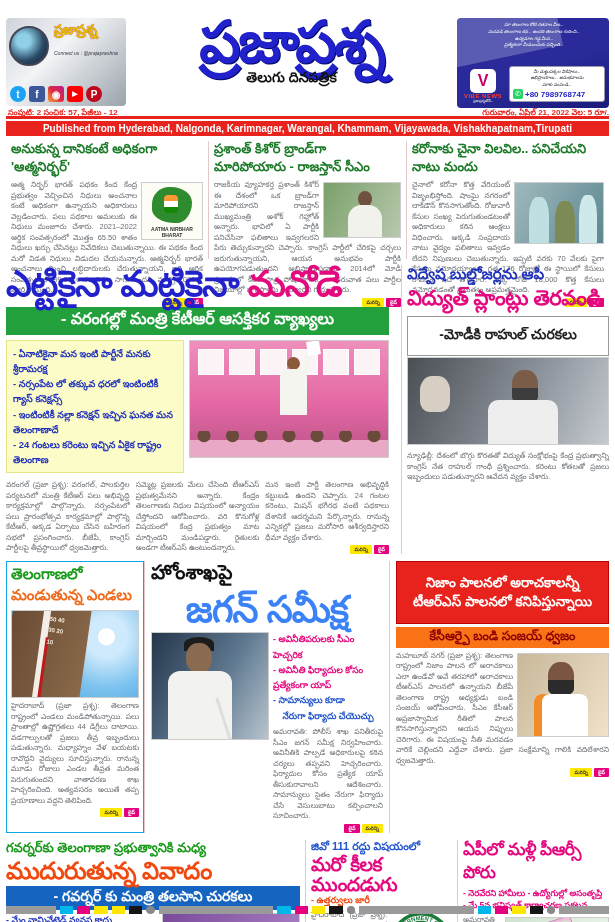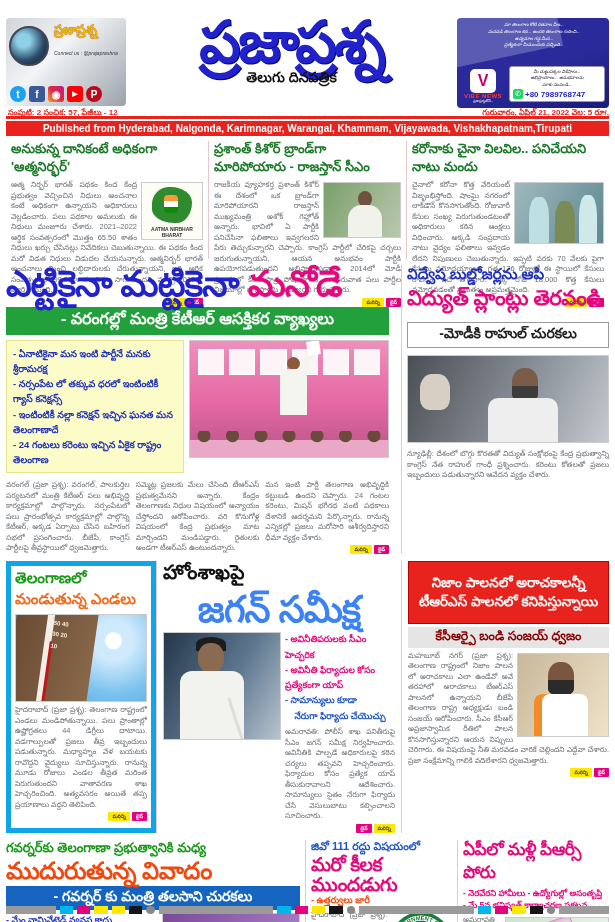--- a/index.html
+++ b/index.html
@@ -78,53 +78,53 @@
   .ktr .bd { position:absolute; left:3px; top:12px; width:27px; height:46px; background:#f5f5f0; border-radius:8px 8px 0 0; }
   .ktr .arm { position:absolute; left:26px; top:-8px; width:7px; height:26px; background:#f5f5f0; transform:rotate(18deg); }
   .ktr .paper { position:absolute; left:30px; top:-16px; width:13px; height:14px; background:#fff; transform:rotate(-8deg); }
   .crowd { position:absolute; bottom:0; left:0; right:0; height:34px; display:flex; align-items:flex-end; }
   .crowd i { flex:1; height:26px; background:radial-gradient(circle at 50% 18%, #6a4a3a 6px, transparent 7px), linear-gradient(180deg,transparent 9px,#e9a8c6 9px); }
   .main-body { display:flex; gap:6px; margin-top:4px; }
   .main-body .bcol { flex:1; }
 
   .r-head1 { color:#2233bb; font-weight:bold; font-size:15px; }
   .r-head2 { color:#e5097f; font-weight:bold; font-size:21px; letter-spacing:-.5px; }
-  .r-sub { border:1px solid #999; font-weight:bold; font-size:14px; color:#222; text-align:center; padding:2px 0; margin:7px 0; }
+  .r-sub { border:1px solid #999; font-weight:bold; font-size:14px; color:#222; text-align:center; padding:9px 0; margin:1px 0; }
   .rahul-img { width:100%; height:88px; background:linear-gradient(115deg,#4a4e55,#8f959d 60%,#c5cad0); position:relative; overflow:hidden; }
   .rahul-img .hand { position:absolute; left:12px; top:18px; width:30px; height:36px; background:#d8cfc4; border-radius:40% 40% 30% 30%; }
   .rahul-img .face { position:absolute; left:52%; top:12px; width:26px; height:30px; background:#7a5c48; border-radius:45%; }
   .rahul-img .beard { position:absolute; left:52%; top:30px; width:26px; height:16px; background:#3c3c3c; border-radius:0 0 45% 45%; }
   .rahul-img .kurta { position:absolute; left:40%; top:42px; width:70px; height:46px; background:#eee; border-radius:10px 10px 0 0; }
   .two-col { display:flex; gap:12px; }
   .two-col .bcol { flex:1; }
 
   
   .mid-band { display:flex; margin-top:7px; }
-  .weather { width:150px; border:5px solid #0ea5e9; padding:3px 4px; }
+  .weather { width:138px; border:1px solid #0ea5e9; padding:3px 4px; }
   .w-t1 { color:#1a9a1a; font-weight:bold; font-size:15px; }
   .w-t2 { color:#f26a1b; font-weight:bold; font-size:15px; }
   .thermo { width:100%; height:88px; margin-top:3px; position:relative; background:radial-gradient(circle at 75% 30%, #fff 0 8px, #cfeafc 9px 20px, #7ec3ef 45%, #2e8fd4); overflow:hidden; }
   .thermo .wood { position:absolute; left:0; top:0; width:62%; height:120%; background:linear-gradient(100deg,#6a4a33,#8a6a4a); transform:rotate(8deg) translate(-6px,-6px); }
   .thermo .tube { position:absolute; left:26px; top:-4px; width:7px; height:110%; background:#f2ede6; transform:rotate(8deg); }
   .thermo .merc { position:absolute; left:28.5px; top:26px; width:2.5px; height:80%; background:#c01818; transform:rotate(8deg); }
   .thermo .ticks { position:absolute; left:36px; top:4px; font-size:6px; color:#f5e9d8; line-height:1.9; transform:rotate(8deg); font-weight:bold; }
   .jagan-sec { width:246px; padding:0 6px; border-left:1px solid #e5c9c9; border-right:1px solid #e5c9c9; }
   .j-t1 { color:#111; font-weight:bold; font-size:20px; }
   .j-t2 { color:#3b82f6; font-weight:bold; font-size:37px; text-align:center; letter-spacing:-1px; line-height:1; margin:2px 0 4px 0; }
   .j-mid { display:flex; gap:4px; }
   .j-img { width:118px; height:108px; background:linear-gradient(120deg,#24364a,#5e7890 55%,#b8c4ce); position:relative; overflow:hidden; flex:none; }
   .j-img .face { position:absolute; left:34px; top:10px; width:26px; height:30px; background:#8a6a50; border-radius:45%; }
   .j-img .hair { position:absolute; left:32px; top:4px; width:30px; height:14px; background:#1c1c1c; border-radius:50% 50% 0 0; }
   .j-img .shirt { position:absolute; left:16px; top:38px; width:64px; height:70px; background:#f2f2ee; border-radius:12px 12px 0 0; }
   .j-img .mic { position:absolute; left:70px; top:64px; width:3px; height:44px; background:#ddd; transform:rotate(-18deg); }
   .j-bullets { font-size:9px; font-weight:bold; line-height:1.7; }
   .j-bullets .pk { color:#e5097f; } .j-bullets .bl { color:#2255cc; }
   .sanjay-sec { flex:1; padding-left:6px; }
   .red-box { background:#e8221c; color:#fff; font-weight:bold; font-size:13.5px; text-align:center; padding:12px 2px; border:1px solid #b00; line-height:1.35; }
-  .yellow-bar { background:#e5e5e5; color:#8b0000; font-weight:bold; font-size:12.5px; text-align:center; padding:2px 0; margin:3px 0; }
+  .yellow-bar { background:#f97316; color:#8b0000; font-weight:bold; font-size:12.5px; text-align:center; padding:2px 0; margin:3px 0; }
   .sanjay-img { float:right; width:92px; height:84px; margin:2px 0 2px 4px; background:linear-gradient(120deg,#c9b89a,#efe2c8); position:relative; overflow:hidden; }
   .sanjay-img .face { position:absolute; left:30px; top:8px; width:26px; height:30px; background:#7a5640; border-radius:45%; }
   .sanjay-img .beard { position:absolute; left:30px; top:26px; width:26px; height:16px; background:#2b2b2b; border-radius:0 0 45% 45%; }
   .sanjay-img .scarf { position:absolute; left:16px; top:40px; width:54px; height:44px; background:#fff; border-radius:8px 8px 0 0; box-shadow:inset 8px 0 0 #f28c28; }
 
   
   .bot-band { display:flex; margin-top:7px; }
   .gov-sec { width:300px; padding-right:5px; border-right:1px solid #e5c9c9; }
   .g-kick { color:#1a9a1a; font-weight:bold; font-size:13px; }
   .g-head { color:#f04a10; font-weight:bold; font-size:24px; letter-spacing:-.5px; line-height:1.05; }

